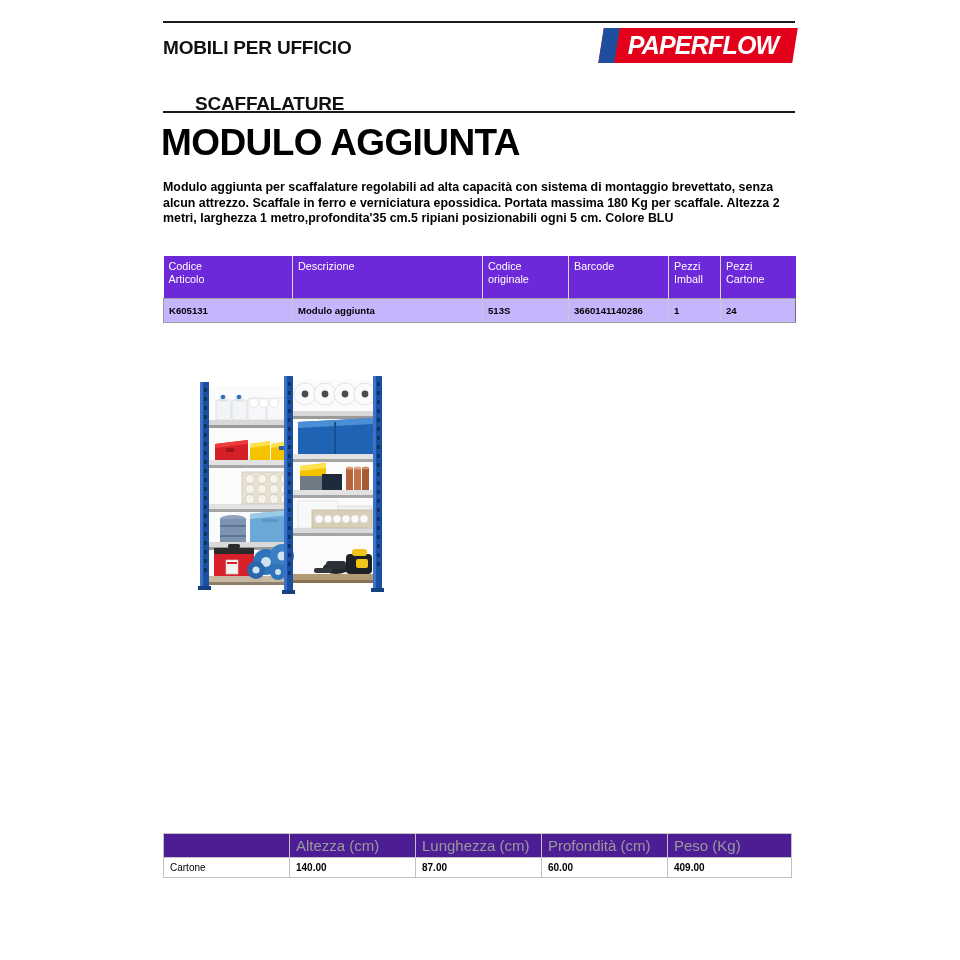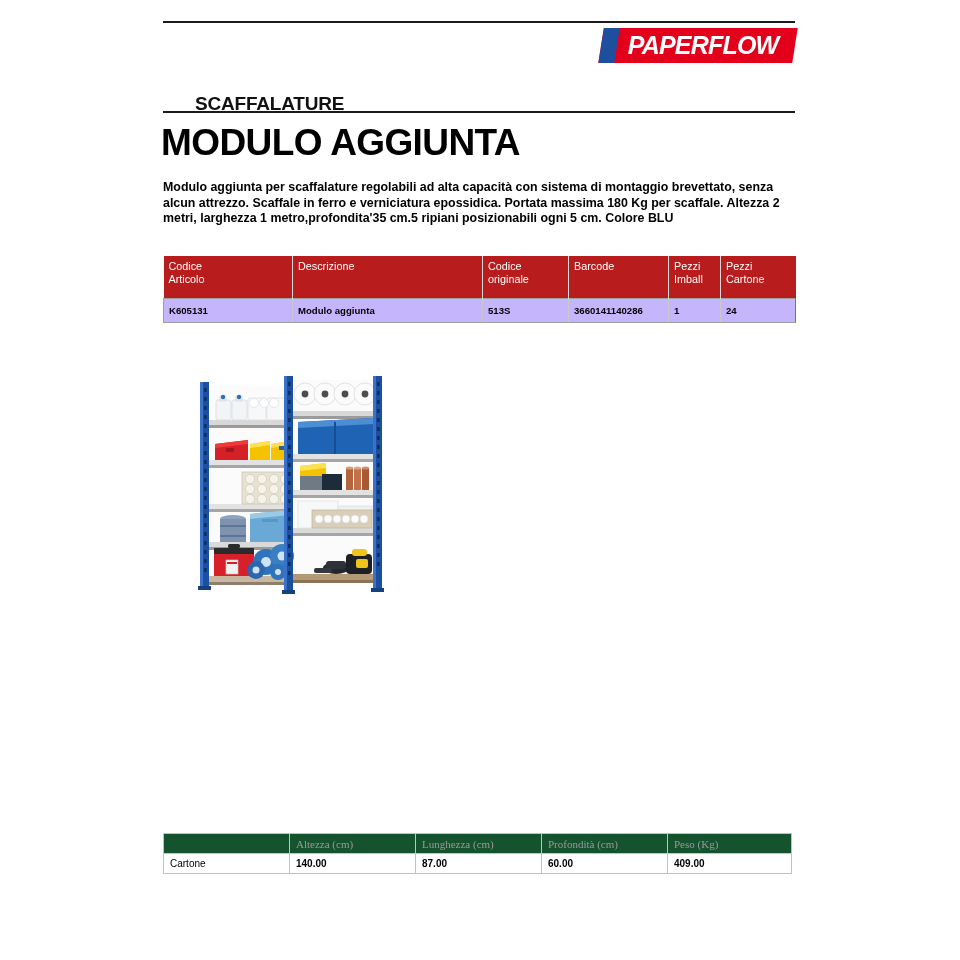--- a/index.html
+++ b/index.html
@@ -111,21 +111,21 @@
   .art-table {
     position: absolute;
     left: 163px;
     top: 256px;
     width: 632px;
     border-collapse: collapse;
     table-layout: fixed;
     font-size: 10.5px;
   }
   .art-table th {
-    background: #b91c1c;
+    background: #6d28d9;
     color: #ffffff;
     font-weight: normal;
     text-align: left;
     vertical-align: top;
     padding: 4px 5px 5px 5px;
     font-size: 10.8px;
     line-height: 13px;
     border-right: 1px solid #d9d9d9;
     height: 33px;
   }
@@ -172,23 +172,22 @@
   .dim-table th,
   .dim-table td {
     border: 1px solid #c2c2c2;
     padding: 3px 6px;
     text-align: left;
     height: 13px;
   }
   .dim-table th {
     color: #9a9a9a;
     font-weight: normal;
-    font-size: 11px;
-    background: #14532d;
-    font-family: Liberation Serif, serif;
+    font-size: 15px;
+    background: #4c1d95;
   }
   .dim-table td.rowlabel {
     color: #000000;
     font-weight: normal;
     font-size: 10px;
   }
   .dim-table td.val {
     color: #000000;
     font-weight: bold;
     font-size: 10px;
@@ -205,20 +204,21 @@
     color: #1a1a1a;
   }
 </style>
 </head>
 <body>
 
 <div class="page">
 
   <div class="rule rule-top"></div>
 
+  <div class="cat-line cat-1">MOBILI PER UFFICIO</div>
   <div class="cat-line cat-2">SCAFFALATURE</div>
 
   <div class="logo">
     <div class="logo-stripe"></div>
     <div class="logo-text">PAPERFLOW</div>
   </div>
 
   <div class="rule rule-mid"></div>
 
   <div class="product-title">MODULO AGGIUNTA</div>

